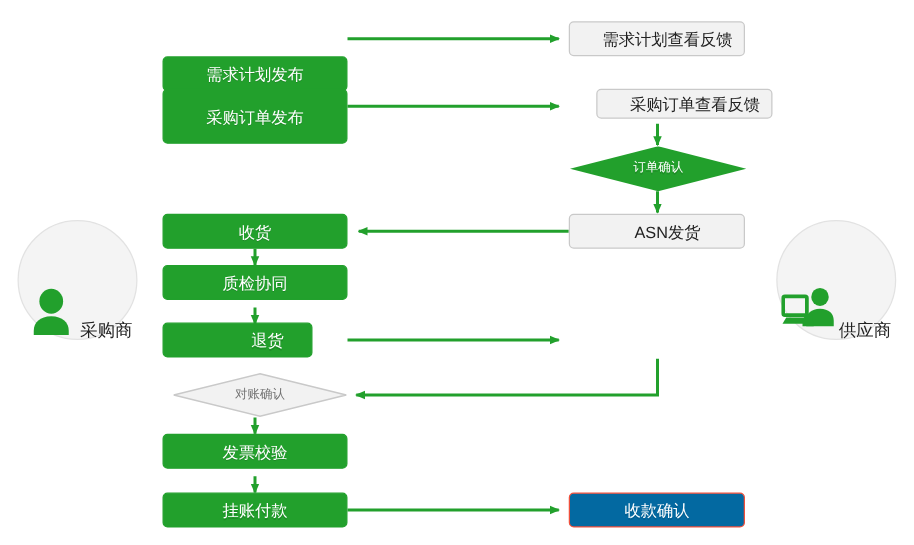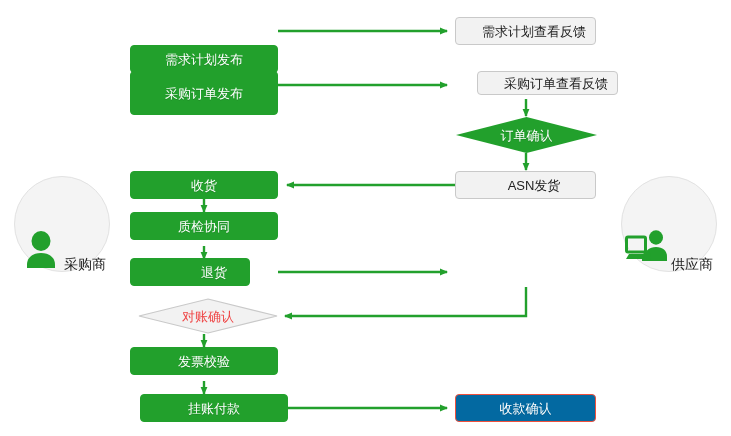--- a/index.html
+++ b/index.html
@@ -38,26 +38,26 @@
     color:#ffffff;
     border:1px solid #f0503c;
     text-shadow:0 1px 0 rgba(0,0,0,.12);
   }
 
   
   .diamond{
     position:absolute;
     box-sizing:border-box;
     display:flex;align-items:center;justify-content:center;
-    font-size:13px;white-space:nowrap;line-height:1;
+    font-size:10px;white-space:nowrap;line-height:1;
   }
   .diamond .dshape{position:absolute;left:0;top:0;width:100%;height:100%;}
   .diamond .dlabel{position:relative;z-index:2;}
   .diamond.green .dlabel{color:#ffffff;text-shadow:0 1px 0 rgba(0,0,0,.15);}
-  .diamond.white .dlabel{color:#ef4444;}
+  .diamond.white .dlabel{color:#737373;}
 
   
   .actor{
     position:absolute;
     width:96px;height:96px;
     border-radius:50%;
     background:#f4f4f4;
     border:1px solid #e2e2e2;
     box-sizing:border-box;
     display:flex;flex-direction:row;
@@ -148,21 +148,21 @@
 
   <div class="diamond white" style="left:138px;top:298px;width:140px;height:36px;">
     <svg class="dshape" viewBox="0 0 140 36" preserveAspectRatio="none">
       <polygon points="70,1 139,18 70,35 1,18" fill="#f2f2f2" stroke="#c9c9c9" stroke-width="1.2"></polygon>
     </svg>
     <span class="dlabel">对账确认</span>
   </div>
 
   <div class="node green" style="left:130px;top:347px;width:148px;height:28px;">发票校验</div>
 
-  <div class="node green" style="left:140px;top:394px;width:148px;height:28px;">挂账付款</div>
+  <div class="node green" style="left:130px;top:394px;width:148px;height:28px;">挂账付款</div>
 
   <div class="node grey" style="left:455px;top:17px;width:141px;height:28px;">需求计划查看反馈</div>
 
   <div class="node grey" style="left:477px;top:71px;width:141px;height:24px;">采购订单查看反馈</div>
 
   <div class="diamond green" style="left:456px;top:117px;width:141px;height:36px;">
     <svg class="dshape" viewBox="0 0 141 36" preserveAspectRatio="none">
       <polygon points="70.5,0 141,18 70.5,36 0,18" fill="#22a02c"></polygon>
     </svg>
     <span class="dlabel">订单确认</span>

